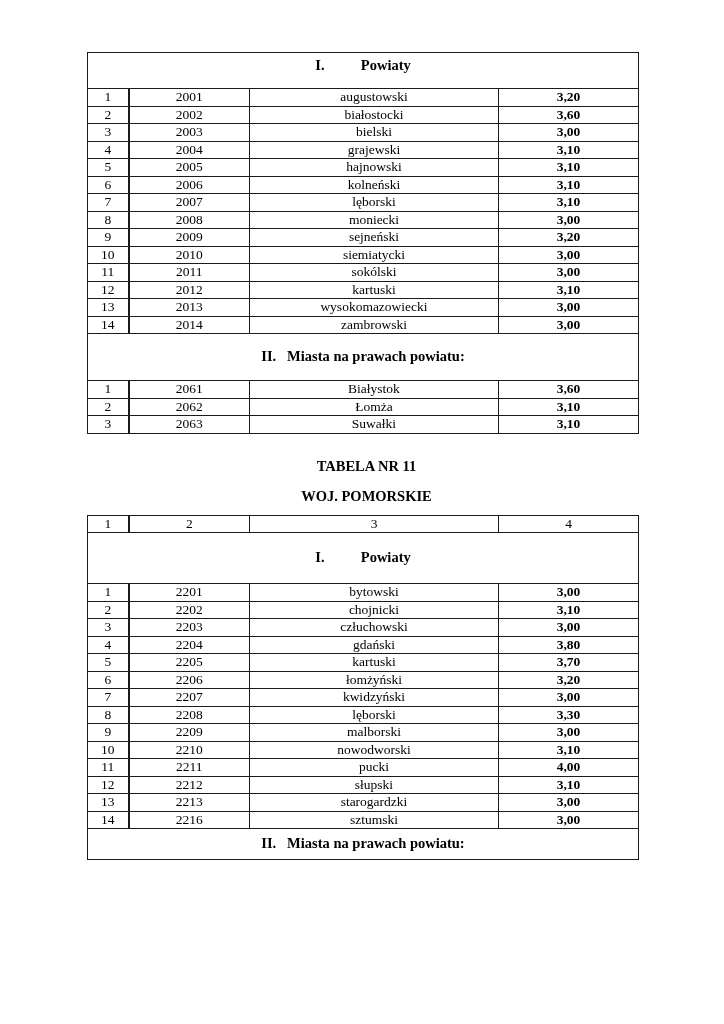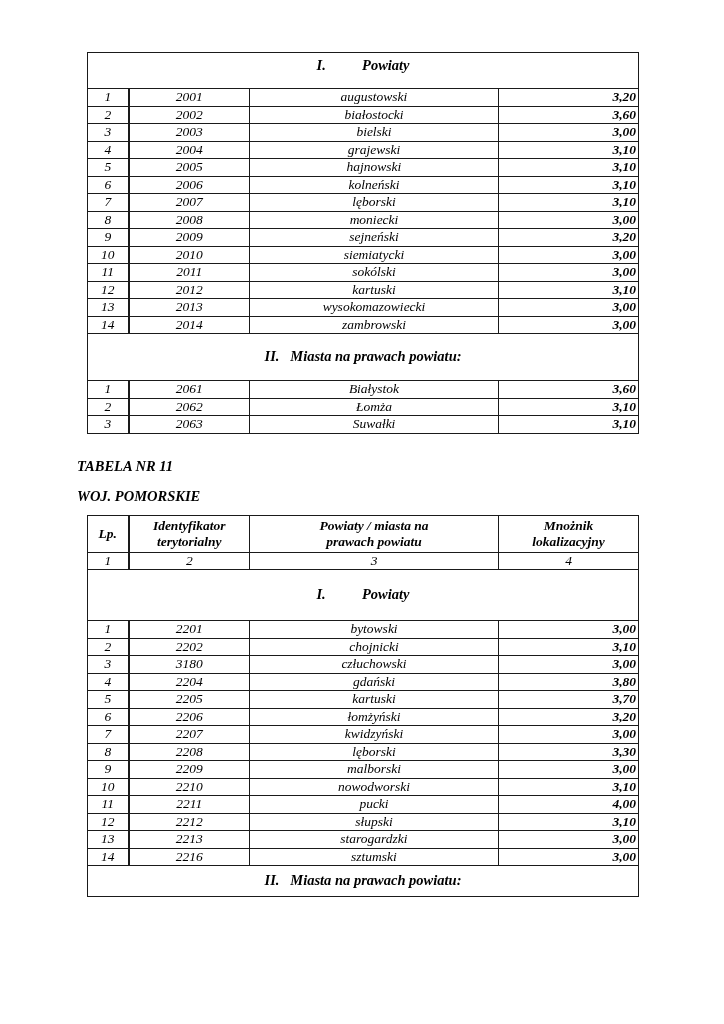--- a/index.html
+++ b/index.html
@@ -1,21 +1,21 @@
 <!DOCTYPE html>
 <html><head>
 <meta charset="utf-8">
 <style>
   html, body { margin: 0; padding: 0; background: #ffffff; }
   body {
     width: 724px; height: 1024px;
     font-family: "Liberation Serif", "DejaVu Serif", serif;
     color: #000;
   }
-  .page { position: relative; width: 724px; height: 1024px; background: #fff; font-style: italic; }
+  .page { position: relative; width: 724px; height: 1024px; background: #fff; }
 
   .doc-table {
     position: absolute;
     left: 87px;
     border-collapse: collapse;
     width: 551px;
     table-layout: fixed;
   }
   .t1 { top: 52px; }
   .t2 { top: 515px; }
@@ -24,21 +24,21 @@
     border: 1px solid #1a1a1a;
     text-align: center;
     vertical-align: middle;
     font-size: 13.5px;
     padding: 0 2px;
     line-height: 1.18;
     overflow: hidden;
   }
   .doc-table td.lp { border-right-width: 2px; }
   .doc-table tr.data td { height: 16.5px; }
-  .doc-table td.mult { font-weight: bold; text-align: right; }
+  .doc-table td.mult { font-weight: bold; }
 
   
   .doc-table td.sec {
     font-weight: bold;
     font-size: 14.5px;
     white-space: pre;
     border-right-width: 1px;
   }
   .t1 td.sec-powiaty   { height: 31px; vertical-align: top; padding-top: 4px; }
   .t1 td.sec-miasta    { height: 46px; }
@@ -48,22 +48,23 @@
   
   .t2 td.colhead {
     font-weight: bold;
     white-space: pre-line;
     height: 36px;
   }
   .t2 tr.colnums td { height: 16px; }
 
   .heading {
     position: absolute;
-    left: 77px;
+    left: 91px;
     width: 551px;
+    text-align: center;
     font-weight: bold;
     font-size: 14.5px;
   }
   .h-tabela { top: 458px; }
   .h-woj    { top: 488px; }
 </style>
 </head>
 <body>
 
 <div class="page">
@@ -214,29 +215,20 @@
   <div class="heading h-woj">WOJ. POMORSKIE</div>
 
   <table class="doc-table t2">
     <colgroup>
       <col style="width:41px">
         <col style="width:121px">
         <col style="width:249px">
         <col style="width:140px">
     </colgroup>
     <tbody>
-      <tr>
-        <td class="colhead lp">Lp.</td>
-        <td class="colhead">Identyfikator
-terytorialny</td>
-        <td class="colhead">Powiaty / miasta na
-prawach powiatu</td>
-        <td class="colhead">Mnożnik
-lokalizacyjny</td>
-      </tr>
       <tr class="colnums">
         <td class="lp">1</td>
         <td>2</td>
         <td>3</td>
         <td>4</td>
       </tr>
       <tr>
         <td colspan="4" class="sec sec-powiaty">I.          Powiaty</td>
       </tr>
     </tbody>
@@ -251,21 +243,21 @@
 
         <tr class="data">
           <td class="lp">2</td>
           <td>2202</td>
           <td>chojnicki</td>
           <td class="mult">3,10</td>
         </tr>
 
         <tr class="data">
           <td class="lp">3</td>
-          <td>3180</td>
+          <td>2203</td>
           <td>człuchowski</td>
           <td class="mult">3,00</td>
         </tr>
 
         <tr class="data">
           <td class="lp">4</td>
           <td>2204</td>
           <td>gdański</td>
           <td class="mult">3,80</td>
         </tr>

